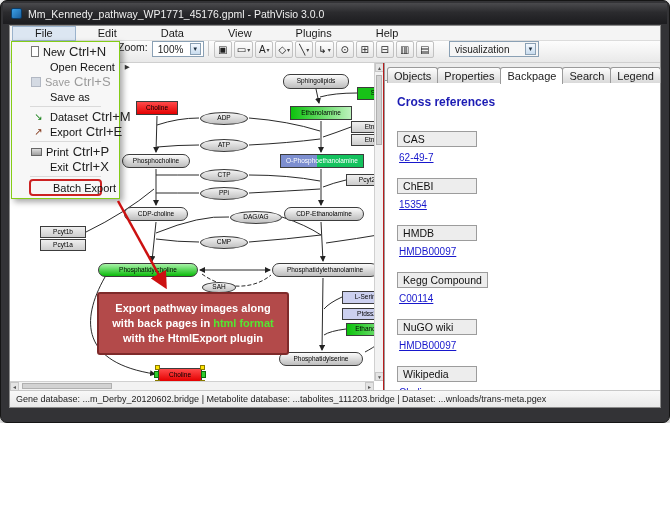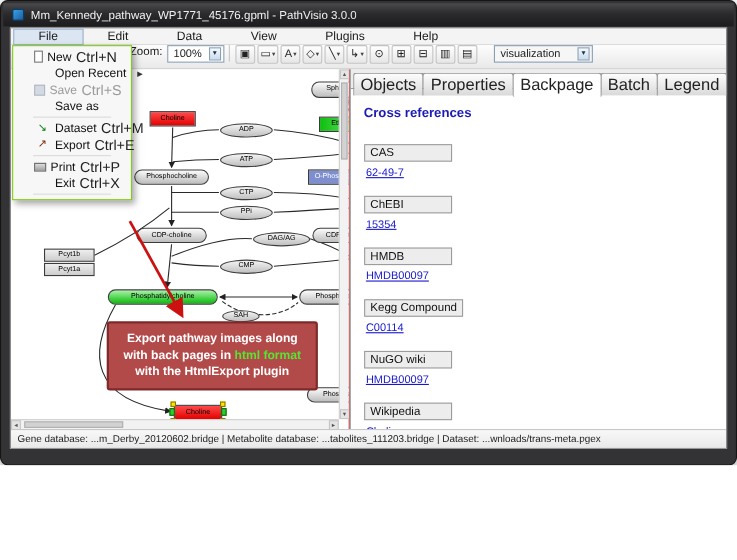--- a/index.html
+++ b/index.html
@@ -73,21 +73,21 @@
   .hscroll{position:absolute;left:0;bottom:0;right:9px;height:9px;background:#f2f2f2;border-top:1px solid #d0d0d0;z-index:6;}
   .sb-arrow{position:absolute;width:9px;height:9px;background:#e4e4e4;color:#555;font-size:5px;display:flex;
             align-items:center;justify-content:center;border:1px solid #c6c6c6;}
   .v-up{top:0;} .v-dn{bottom:0;} .h-lf{left:0;} .h-rt{right:0;}
   .v-thumb{position:absolute;left:1px;right:1px;top:12px;height:70px;background:#d2d2d2;border:1px solid #b0b0b0;}
   .h-thumb{position:absolute;top:1px;bottom:1px;left:12px;width:90px;background:#d2d2d2;border:1px solid #b0b0b0;}
 
   
   .sidebar{position:relative;flex:1;height:100%;background:#ececec;border-left:1px solid #9a9a9a;display:flex;flex-direction:column;}
   .side-tabs{height:18px;background:#ececec;border-bottom:1px solid #9a9a9a;padding:2px 0 0 2px;white-space:nowrap;}
-  .tab{display:inline-block;padding:2px 6px 1px;font-size:15px;border:1px solid #9a9a9a;border-bottom:none;
+  .tab{display:inline-block;padding:2px 6px 1px;font-size:11px;border:1px solid #9a9a9a;border-bottom:none;
        background:linear-gradient(#fdfdfd,#d9d9d9);margin-right:-1px;border-radius:3px 3px 0 0;position:relative;top:1px;color:#222;}
   .tab.active{background:#fff;padding-bottom:2px;z-index:2;}
   .side-content{flex:1;background:#fff;padding:14px 10px 6px 10px;overflow:hidden;font-size:10.5px;}
   .xref-title{color:#1c1cb4;font-weight:bold;font-size:12px;margin:0 0 22px 2px;}
   .xref-entry{margin:0 0 0 2px;}
   .xref-db{display:inline-block;min-width:80px;background:#ededed;border:1px solid #9c9c9c;padding:1px 5px;
            font-size:10.5px;color:#111;}
   .xref-id{margin:5px 0 15px 2px;font-size:10px;color:#000;}
   .xref-id.link{color:#1717cc;text-decoration:underline;cursor:pointer;}
   .expr-title{font-weight:bold;font-size:12px;color:#000;margin:4px 0 0 2px;}
@@ -277,21 +277,21 @@
             <span class="sb-arrow v-dn">▼</span>
           </div>
           <div class="hscroll">
             <span class="sb-arrow h-lf">◄</span>
             <span class="h-thumb"></span>
             <span class="sb-arrow h-rt">►</span>
           </div>
         </div>
 
         <div class="sidebar">
-          <div class="side-tabs" id="side-tabs"><span class="tab">Objects</span><span class="tab">Properties</span><span class="tab active">Backpage</span><span class="tab">Batch</span><span class="tab">Legend</span></div>
+          <div class="side-tabs" id="side-tabs"><span class="tab">Objects</span><span class="tab">Properties</span><span class="tab active">Backpage</span><span class="tab">Search</span><span class="tab">Legend</span></div>
           <div class="side-content">
             <div class="xref-title">Cross references</div>
             <div id="xrefs">
                 <div class="xref-entry"><div class="xref-db">CAS</div><div class="xref-id link">62-49-7</div></div>
                 <div class="xref-entry"><div class="xref-db">ChEBI</div><div class="xref-id link">15354</div></div>
                 <div class="xref-entry"><div class="xref-db">HMDB</div><div class="xref-id link">HMDB00097</div></div>
                 <div class="xref-entry"><div class="xref-db">Kegg Compound</div><div class="xref-id link">C00114</div></div>
                 <div class="xref-entry"><div class="xref-db">NuGO wiki</div><div class="xref-id link">HMDB00097</div></div>
                 <div class="xref-entry"><div class="xref-db">Wikipedia</div><div class="xref-id link">Choline</div></div>
               </div>
@@ -345,20 +345,25 @@
           <span class="fm-icon icon-print-icon"></span>
           <span class="fm-label">Print</span>
           <span class="fm-shortcut">Ctrl+P</span>
         </div>
         <div class="fm-item">
           <span class="fm-icon"></span>
           <span class="fm-label">Exit</span>
           <span class="fm-shortcut">Ctrl+X</span>
         </div>
         <div class="menu-sep"></div>
+        <div class="fm-item highlighted">
+          <span class="fm-icon"></span>
+          <span class="fm-label">Batch Export</span>
+          <span class="fm-shortcut"></span>
+        </div>
       </div>
 
     <svg class="arrow-overlay" width="670" height="509">
       <defs>
         <marker id="redarr" markerWidth="7" markerHeight="7" refX="5.5" refY="3.5" orient="auto">
           <path d="M0,0 L7,3.5 L0,7 z" fill="#cc1111"></path>
         </marker>
       </defs>
       <line x1="117" y1="200" x2="164" y2="285" stroke="#cc1111" stroke-width="2.5" marker-end="url(#redarr)"></line>
     </svg>

